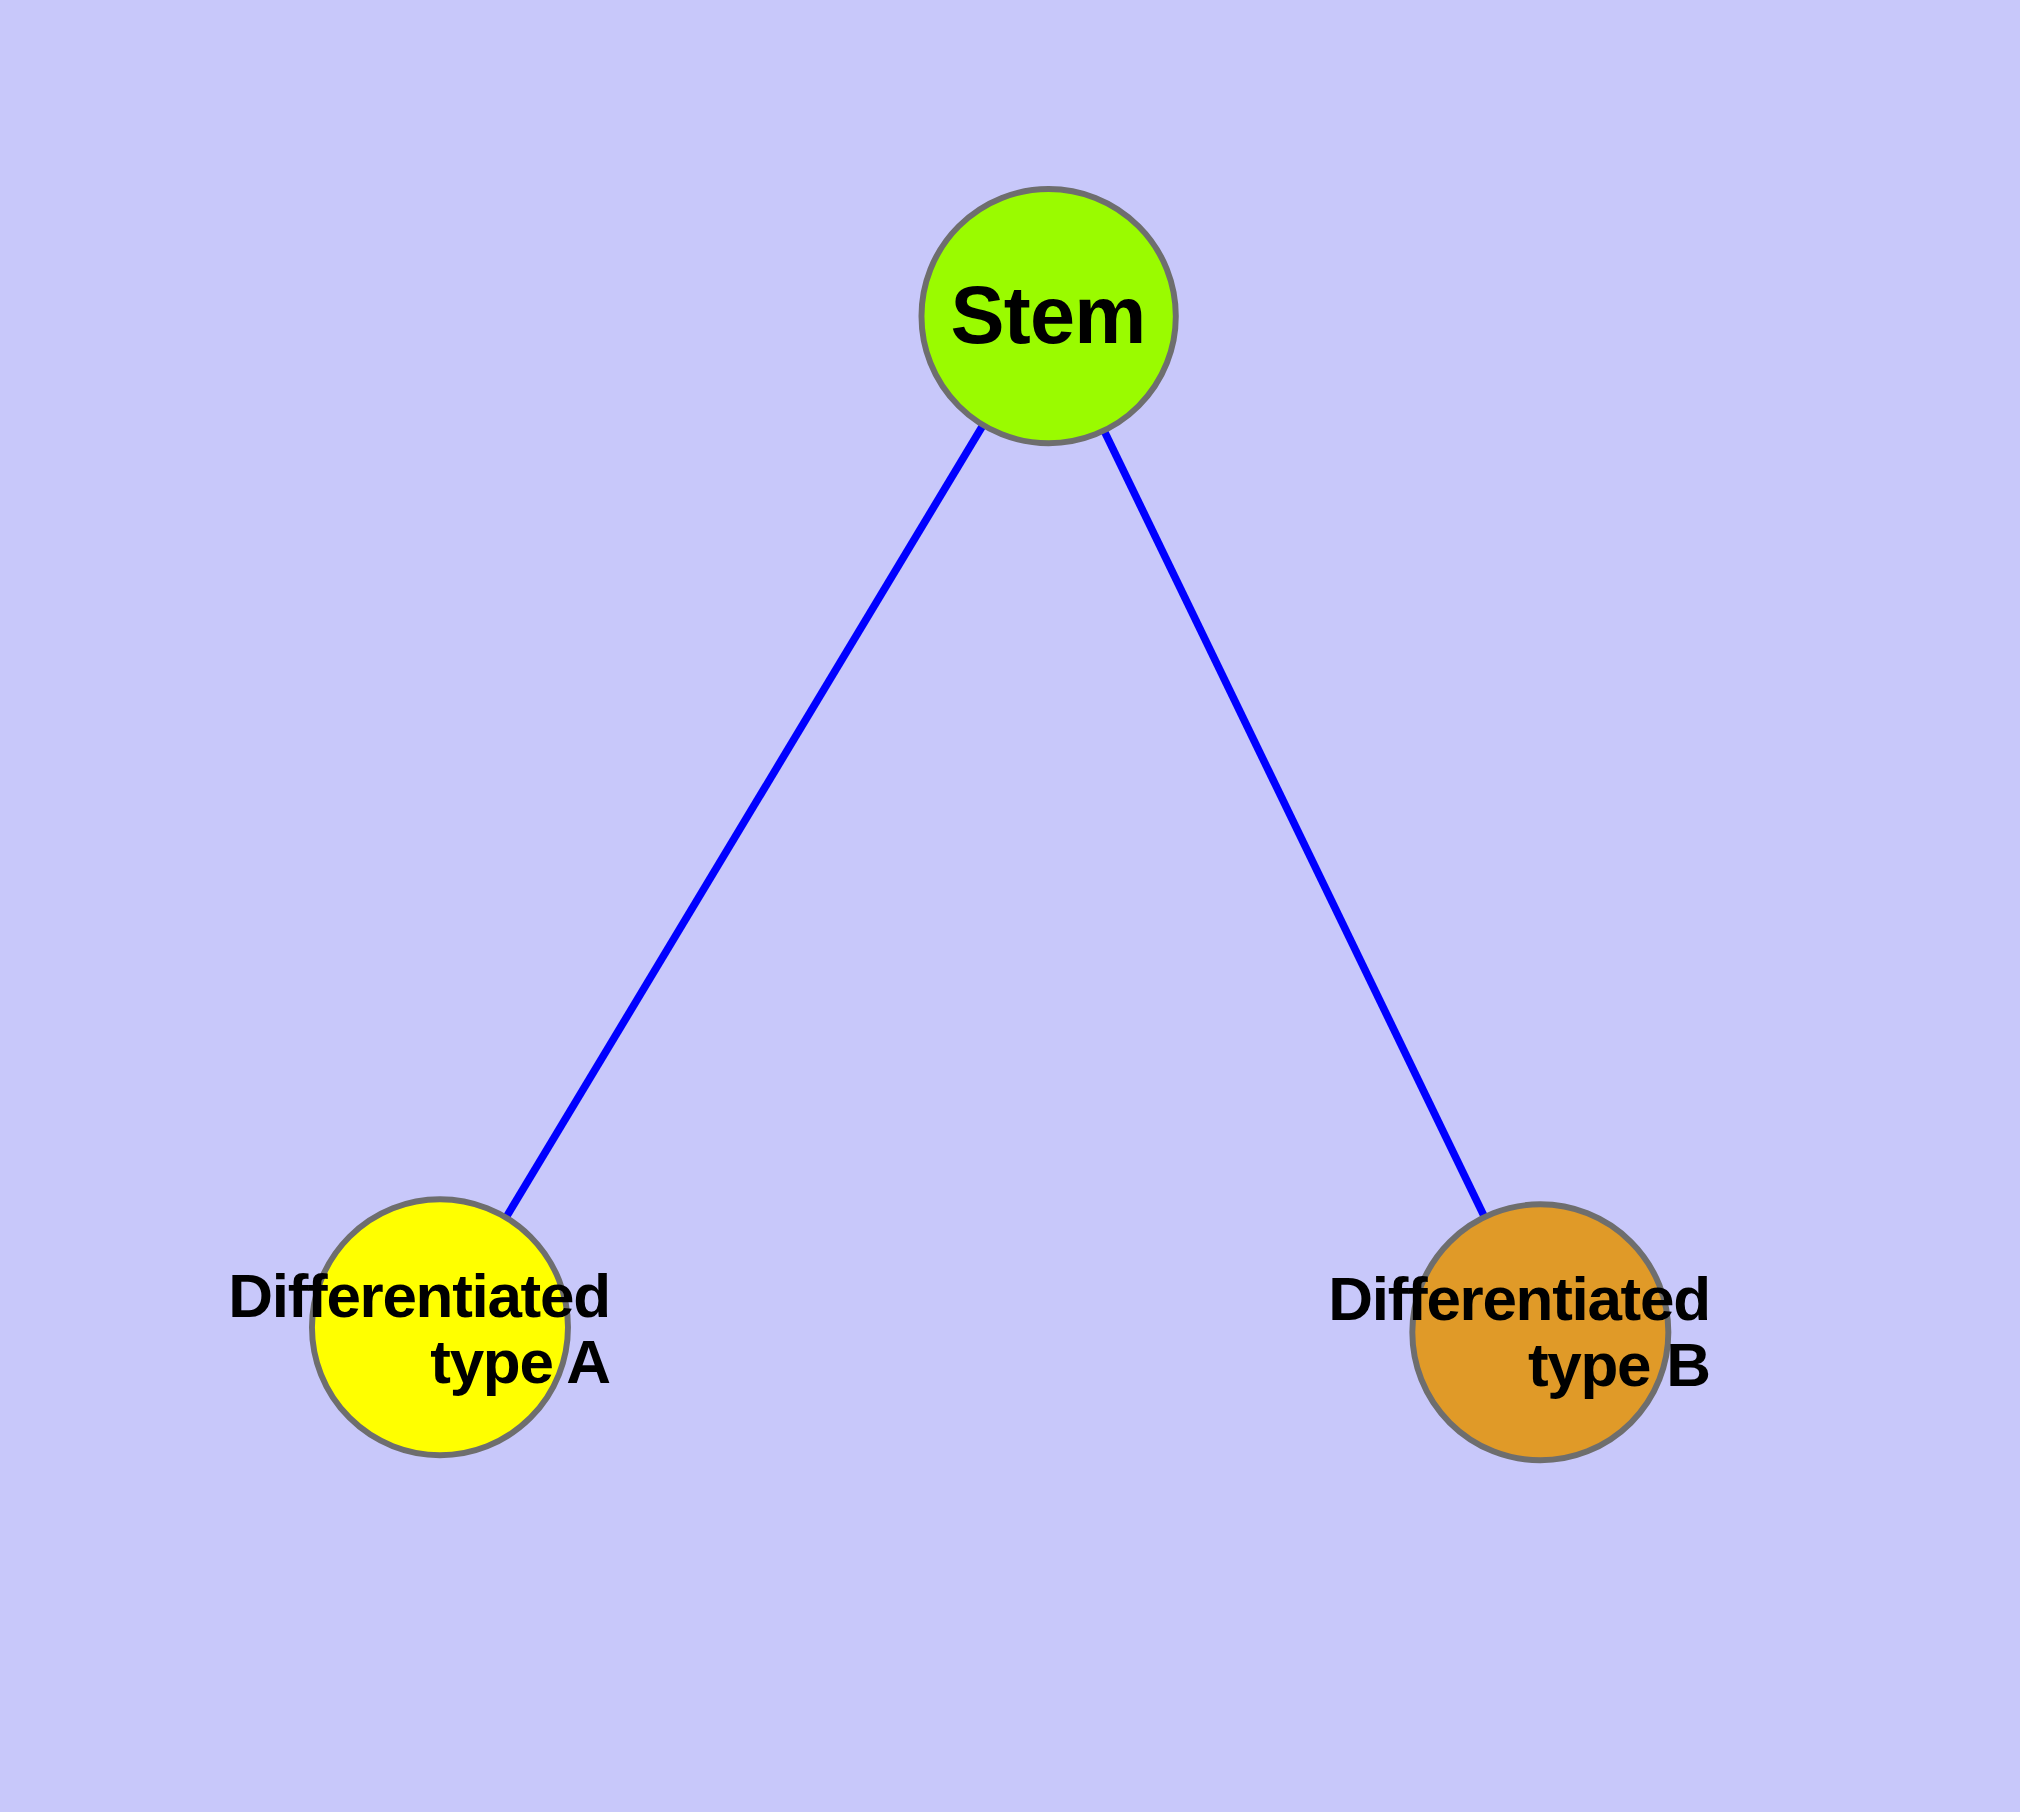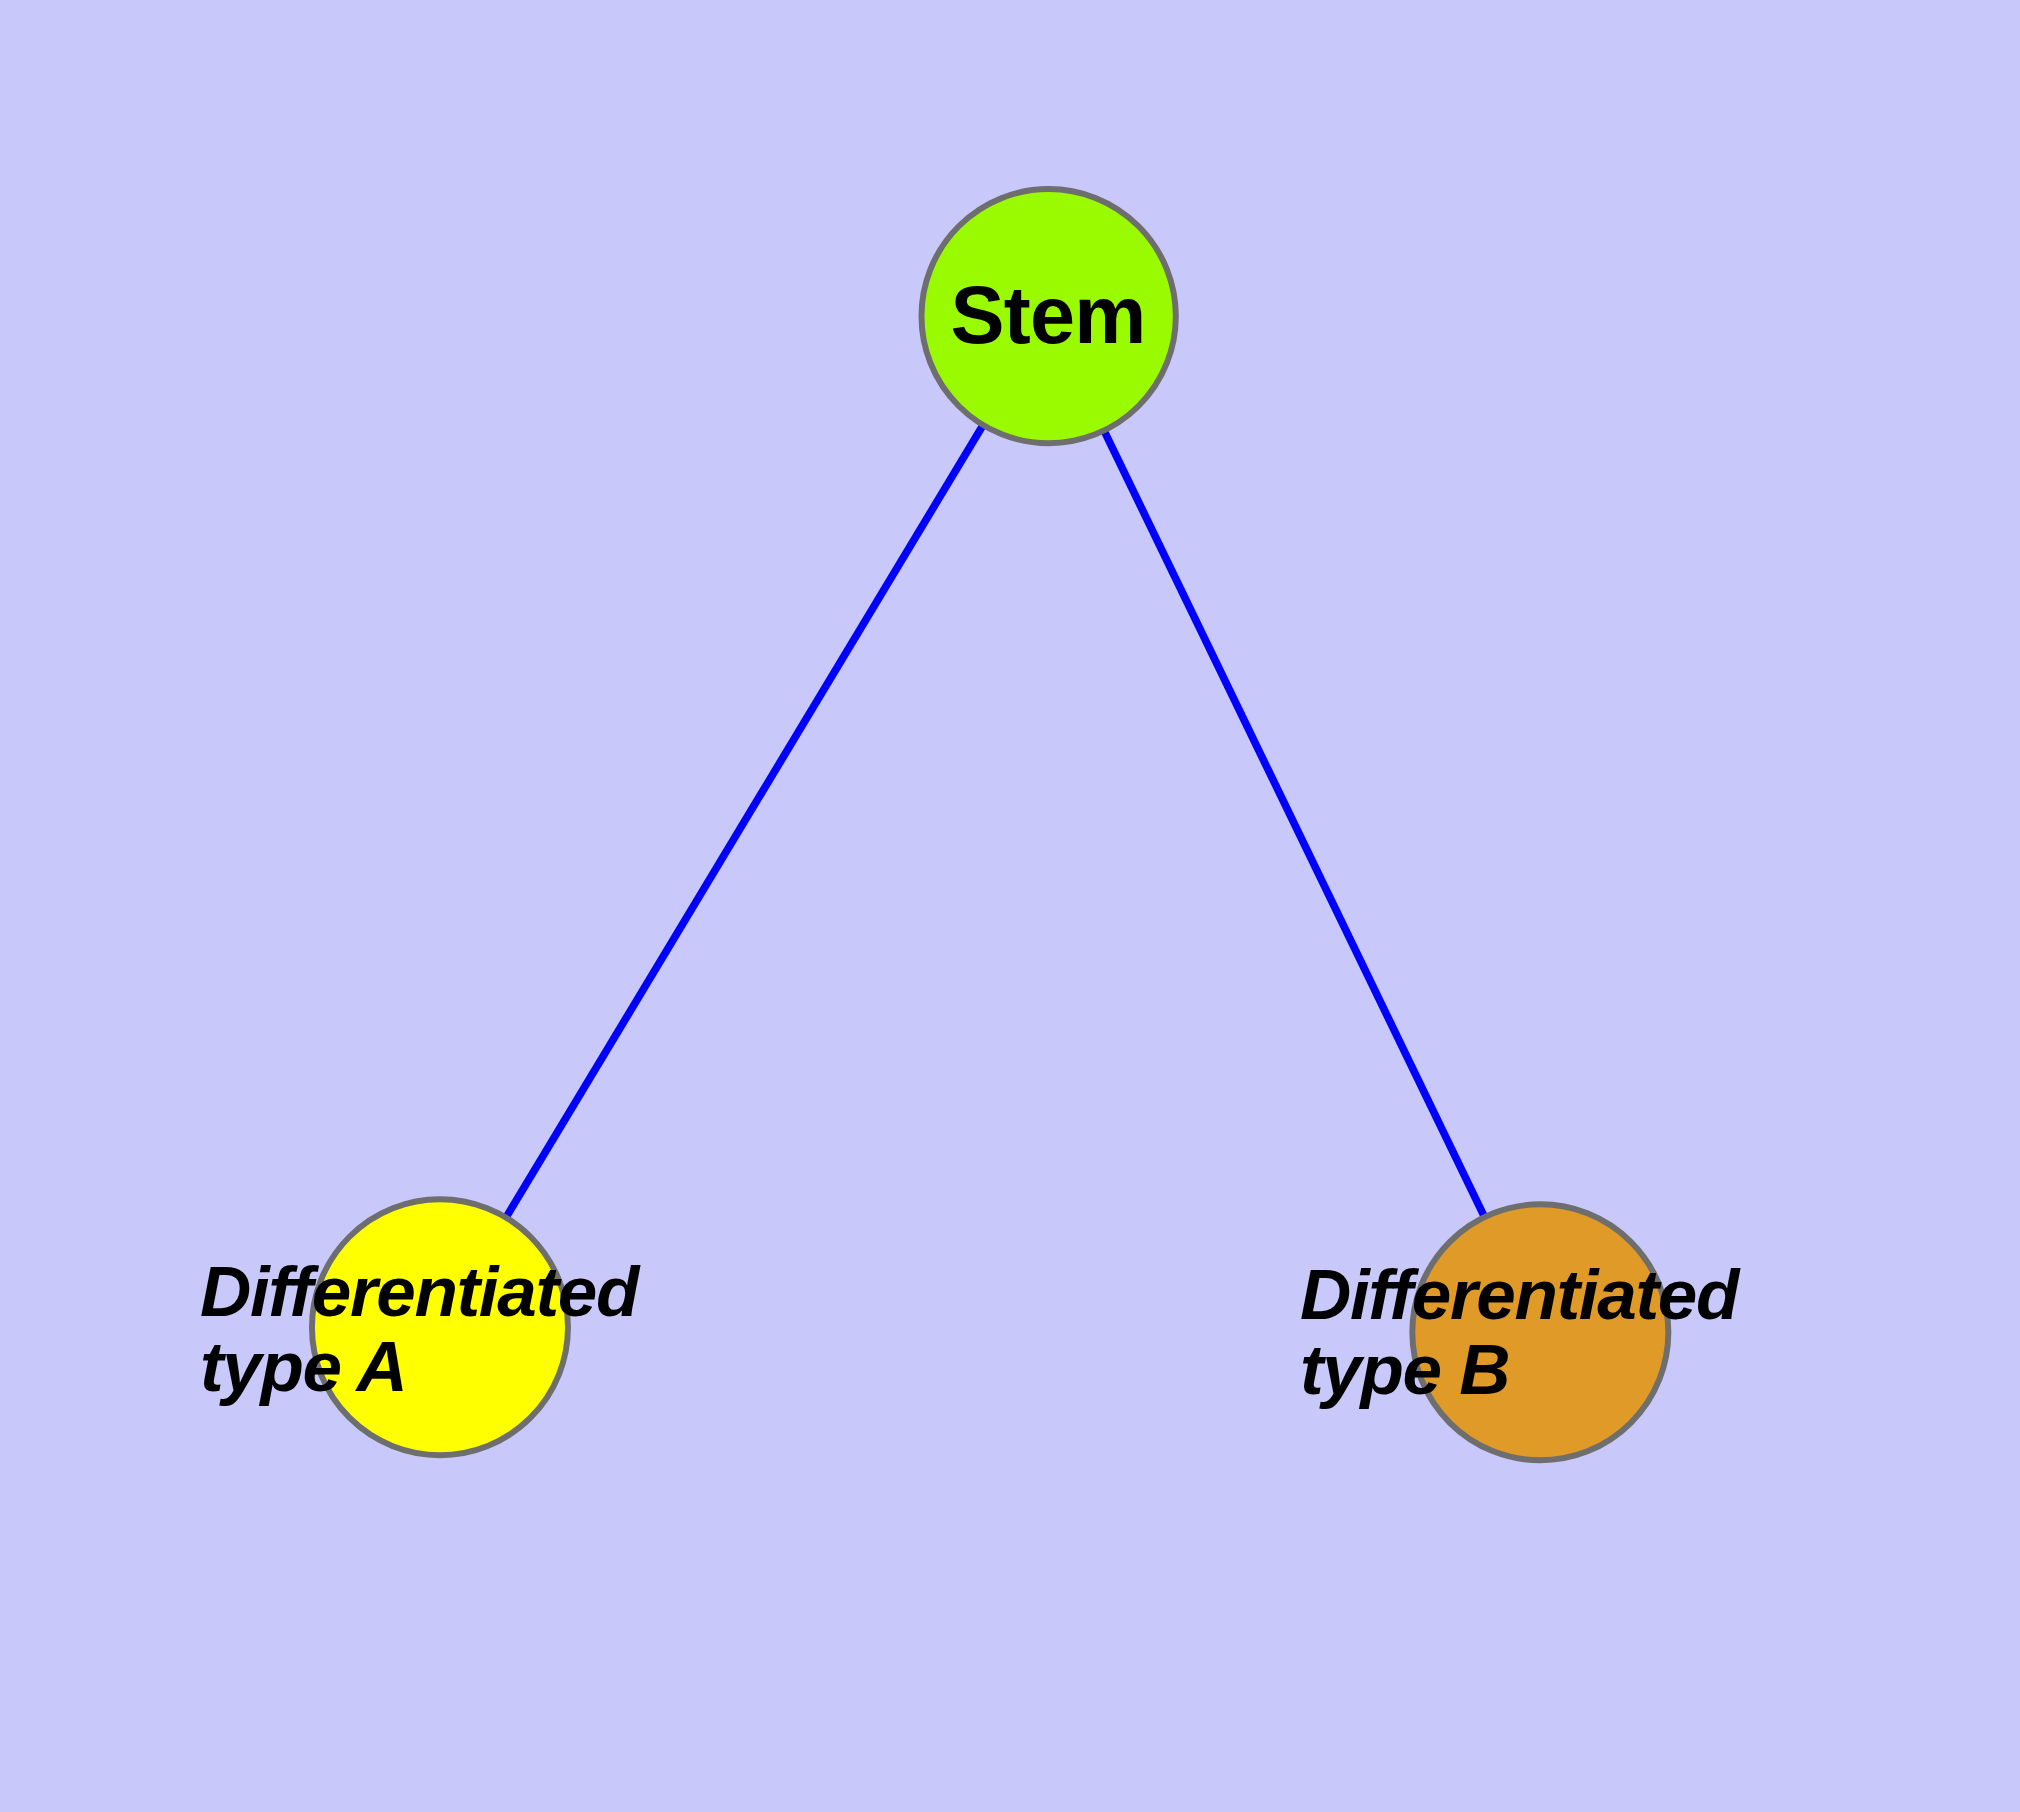--- a/index.html
+++ b/index.html
@@ -18,36 +18,35 @@
   #graph-canvas {
     position: absolute;
     left: 0;
     top: 0;
     width: 2021px;
     height: 1812px;
     display: block;
   }
   .node-label {
     position: absolute;
-    text-align: left;
+    text-align: right;
     color: #000000;
     font-weight: bold;
     line-height: 1.06;
     white-space: pre;
     pointer-events: none;
     transform: translate(-50%, -50%);
   }
   .label-root {
     font-size: 81px;
     letter-spacing: -0.8px;
   }
   .label-leaf {
-    font-size: 71px;
+    font-size: 62px;
     letter-spacing: -1.3px;
-    font-style: italic;
   }
 </style>
 </head>
 <body>
 
 <div id="stage" style="width: 2021px; height: 1812px; background: rgb(200, 200, 250);">
   <svg id="graph-canvas" viewBox="0 0 2384 2138" preserveAspectRatio="none" xmlns="http://www.w3.org/2000/svg" style="width: 2021px; height: 1812px;">
     <rect id="bg-rect" x="0" y="0" width="2384" height="2138" fill="#c8c8fa"></rect>
     <g id="edge-layer">
         <line x1="1158.6201278561136" y1="503.23285162626223" x2="597.8955291974645" y2="1434.9103532972492" stroke="#0000ff" stroke-width="9" stroke-linecap="butt"></line>

